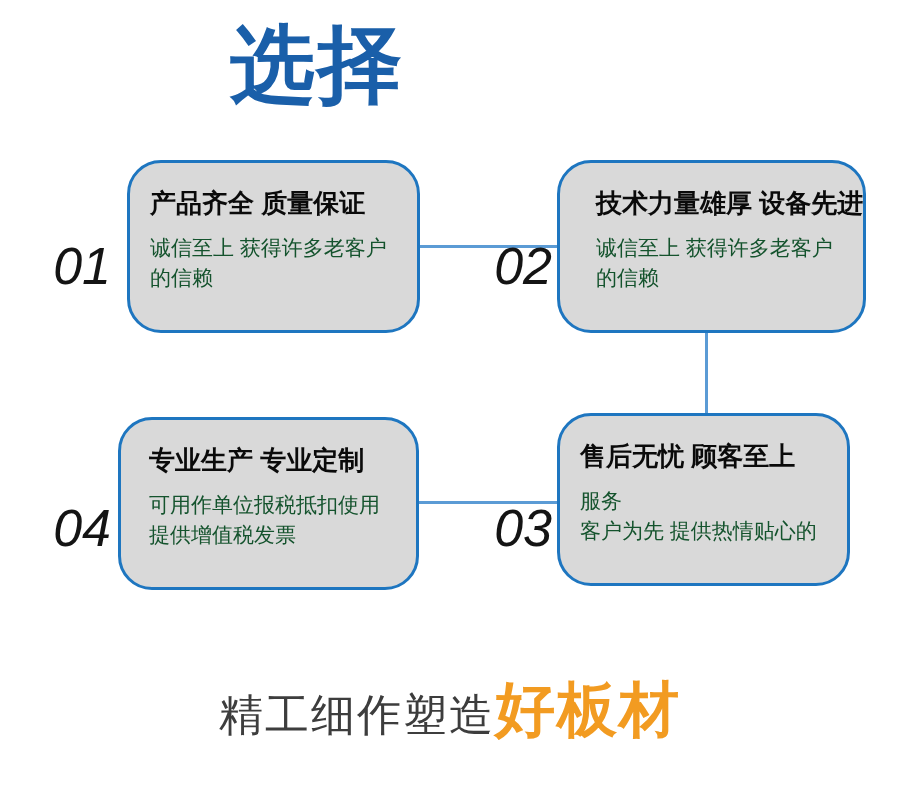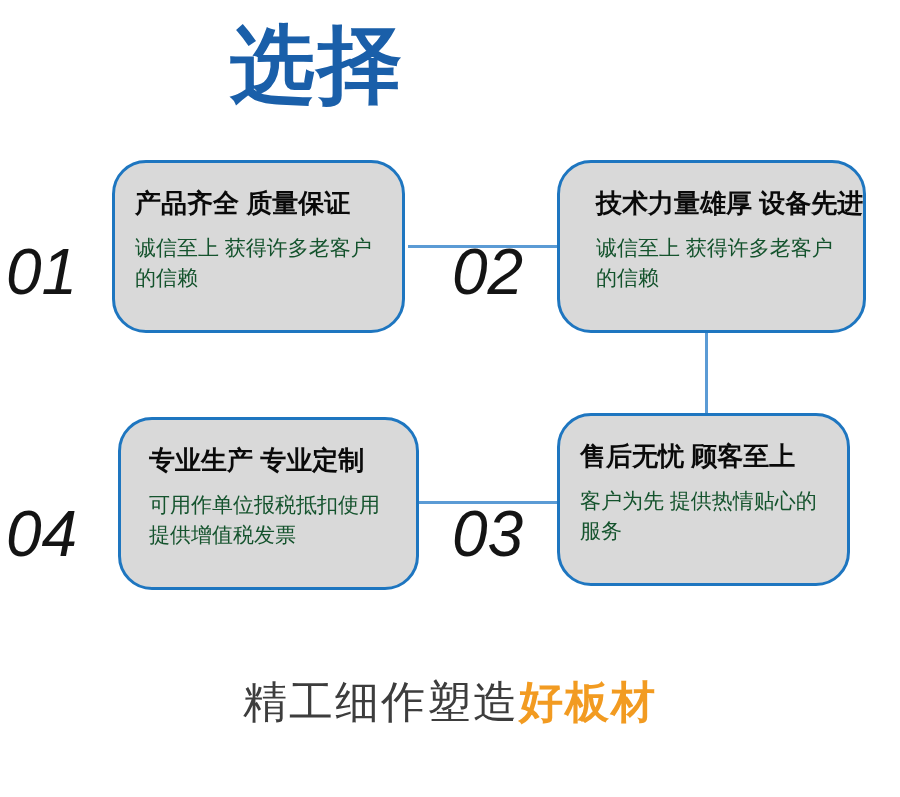--- a/index.html
+++ b/index.html
@@ -40,55 +40,55 @@
   .conn-v1{left:705px;top:330px;width:3px;height:92px;}
   
   .card{
     position:absolute;z-index:2;
     width:287px;height:167px;
     background:var(--box-fill);
     border:3px solid var(--box-border);
     border-radius:34px;
     box-sizing:content-box;
   }
-  .card-1{left:112px;top:160px;}
+  .card-1{left:127px;top:160px;}
   .card-2{left:557px;top:160px;padding-left:16px;}
   .card-3{left:557px;top:413px;}
   .card-4{left:118px;top:417px;padding-left:8px;}
   .card-title{
     margin:26px 0 0 20px;
     font-size:26px;font-weight:700;color:#0a0a0a;
     white-space:nowrap;line-height:1.1;
   }
   .card-desc{
     margin:15px 0 0 20px;
     font-size:21px;font-weight:400;color:#14532d;
     line-height:30px;white-space:nowrap;
   }
   
   .big-number{
     position:absolute;z-index:2;
-    font-size:64px;line-height:1;font-style:italic;font-weight:500;
-    color:var(--number-color);text-align:left;
+    font-size:52px;line-height:1;font-style:italic;font-weight:500;
+    color:var(--number-color);text-align:right;
   }
   .num-1{left:6px;top:240px;width:105px;}
   .num-2{left:452px;top:240px;width:100px;}
   .num-3{left:452px;top:502px;width:100px;}
   .num-4{left:6px;top:502px;width:105px;}
   
   .footer{
     position:absolute;left:0;top:680px;width:900px;
     text-align:center;white-space:nowrap;
   }
   .footer-regular{
     font-size:44px;line-height:1;font-weight:500;
     color:var(--footer-dark);letter-spacing:2px;
   }
   .footer-highlight{
-    font-size:44px;line-height:1;font-weight:800;
+    font-size:60px;line-height:1;font-weight:800;
     color:var(--footer-orange);letter-spacing:2px;
   }
 </style>
 </head>
 <body>
 
 <div id="stage">
 
   <div class="header">
     <span class="title-main">选择</span>
@@ -115,22 +115,22 @@
     <div class="card-title">技术力量雄厚 设备先进</div>
     <div class="card-desc">
       <div>诚信至上 获得许多老客户</div>
       <div>的信赖</div>
     </div>
   </div>
 
   <div class="card card-3">
     <div class="card-title">售后无忧 顾客至上</div>
     <div class="card-desc">
+      <div>服务</div>
       <div>客户为先 提供热情贴心的</div>
-      <div>服务</div>
     </div>
   </div>
 
   <div class="card card-4">
     <div class="card-title">专业生产 专业定制</div>
     <div class="card-desc">
       <div>可用作单位报税抵扣使用</div>
       <div>提供增值税发票</div>
     </div>
   </div>

